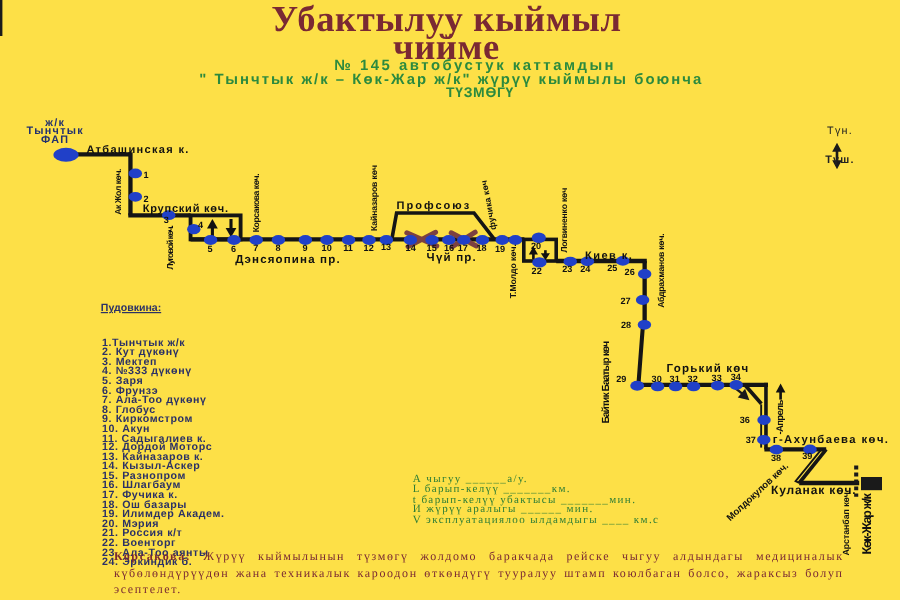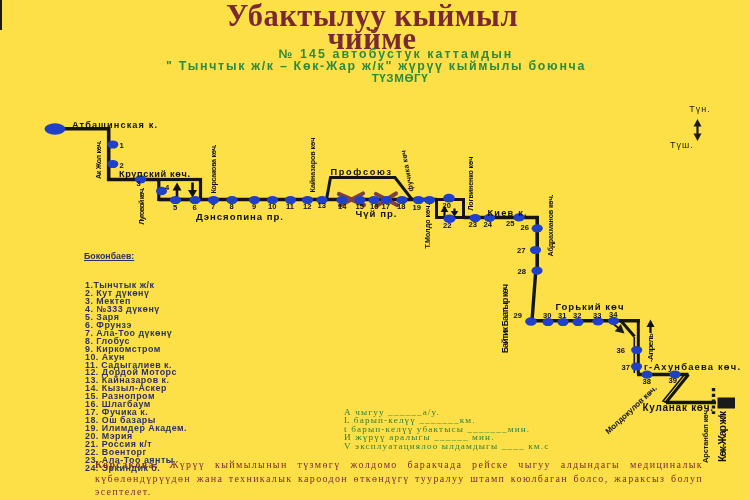--- a/index.html
+++ b/index.html
@@ -26,22 +26,22 @@
 <div class="abs" style="left:25px;top:71px;width:750px;text-align:center;color:#2c8a3e;
      font-weight:bold;font-size:11.6px;letter-spacing:0.6px;">ТҮЗМӨГҮ</div>
 
 <div class="abs" style="left:670px;top:104px;width:60px;text-align:center;color:#222;
      font-weight:normal;font-size:9px;letter-spacing:1px;">Түн.</div>
 <svg class="abs" style="left:670px;top:119px;" width="60" height="22" viewBox="0 0 60 22">
   <line x1="27.5" y1="5" x2="27.5" y2="17" stroke="#1a1a1a" stroke-width="2.2"></line>
   <path d="M27.5 0 L31.5 7.5 L23.5 7.5 Z" fill="#1a1a1a"></path>
   <path d="M27.5 22 L31.5 14.5 L23.5 14.5 Z" fill="#1a1a1a"></path>
 </svg>
-<div class="abs" style="left:670px;top:140px;width:60px;text-align:left;color:#222;
-     font-weight:normal;font-size:9px;letter-spacing:1px;">Түш.</div>
+<div class="abs" style="left:670px;top:128px;width:60px;text-align:center;color:#222;
+     font-weight:bold;font-size:9px;letter-spacing:1px;">Түш.</div>
 
 <svg class="abs" style="left:0;top:0;" width="750" height="500" viewBox="0 0 750 500">
   <g fill="none" stroke="#151515" stroke-width="3.6">
 
     <polyline points="58,128.7 108.7,128.7"></polyline>
 
     <polyline points="108.7,126.9 108.7,179.5"></polyline>
 
     <polyline points="106.9,179.5 158.8,179.5"></polyline>
 
@@ -287,23 +287,25 @@
 
     <text font-size="10.6" transform="rotate(-90 726,462)" x="726" y="462" textLength="51">Көк-Жар ж/к</text>
   </g>
 
   <g fill="#111" stroke="#111">
     <line x1="650.5" y1="333" x2="650.5" y2="325" stroke-width="2.2"></line>
     <path d="M650.5,319.5 L654.5,327 L646.5,327 Z" stroke="none"></path>
   </g>
 </svg>
 
+<div class="abs" style="left:5px;top:99px;width:82px;text-align:center;color:#20306e;
+     font-weight:bold;font-size:9px;line-height:7.1px;letter-spacing:1.1px;">ж/к<br>Тынчтык<br>ФАП</div>
 
 <div class="abs" style="left:84px;top:251px;color:#2b3166;font-weight:bold;font-size:8.8px;
-     text-decoration:underline;">Боконбаев:</div>
+     text-decoration:underline;">Пудовкина:</div>
 
 <div class="abs" style="left:85px;top:262px;color:#2b3166;font-weight:bold;font-size:8.9px;line-height:7.95px;letter-spacing:0.5px;white-space:pre;margin-top:20px;">1.Тынчтык ж/к
 2. Кут дүкөнү
 3. Мектеп
 4. №333 дүкөнү
 5. Заря
 6. Фрунзэ
 7. Ала-Тоо дүкөнү
 8. Глобус
 9. Киркомстром
@@ -317,21 +319,21 @@
 17. Фучика к.
 18. Ош базары
 19. Илимдер Академ.
 20. Мэрия
 21. Россия к/т
 22. Военторг
 23. Ала-Тоо аянты
 24. Эркиндик б.</div>
 
 
-<div class="abs" style="left:344px;top:408px;color:#2e7d36;font-family:'Liberation Serif',serif;
+<div class="abs" style="left:344px;top:395px;color:#2e7d36;font-family:'Liberation Serif',serif;
      font-size:9.2px;line-height:8.45px;letter-spacing:1.15px;white-space:pre;">А чыгуу ______а/у.
 L барып-келүү _______км.
 t барып-келүү убактысы _______мин.
 И жүрүү аралыгы ______ мин.
 V эксплуатациялоо ылдамдыгы ____ км.с</div>
 
 <div class="abs" style="left:95px;top:458px;width:608px;color:#7a2933;
      font-family:'Liberation Serif',serif;font-size:10px;line-height:13.6px;
      text-align:justify;word-spacing:0px;letter-spacing:1.35px;">
   <b>Корсакова:</b> Жүрүү кыймылынын түзмөгү жолдомо баракчада рейске чыгуу алдындагы

